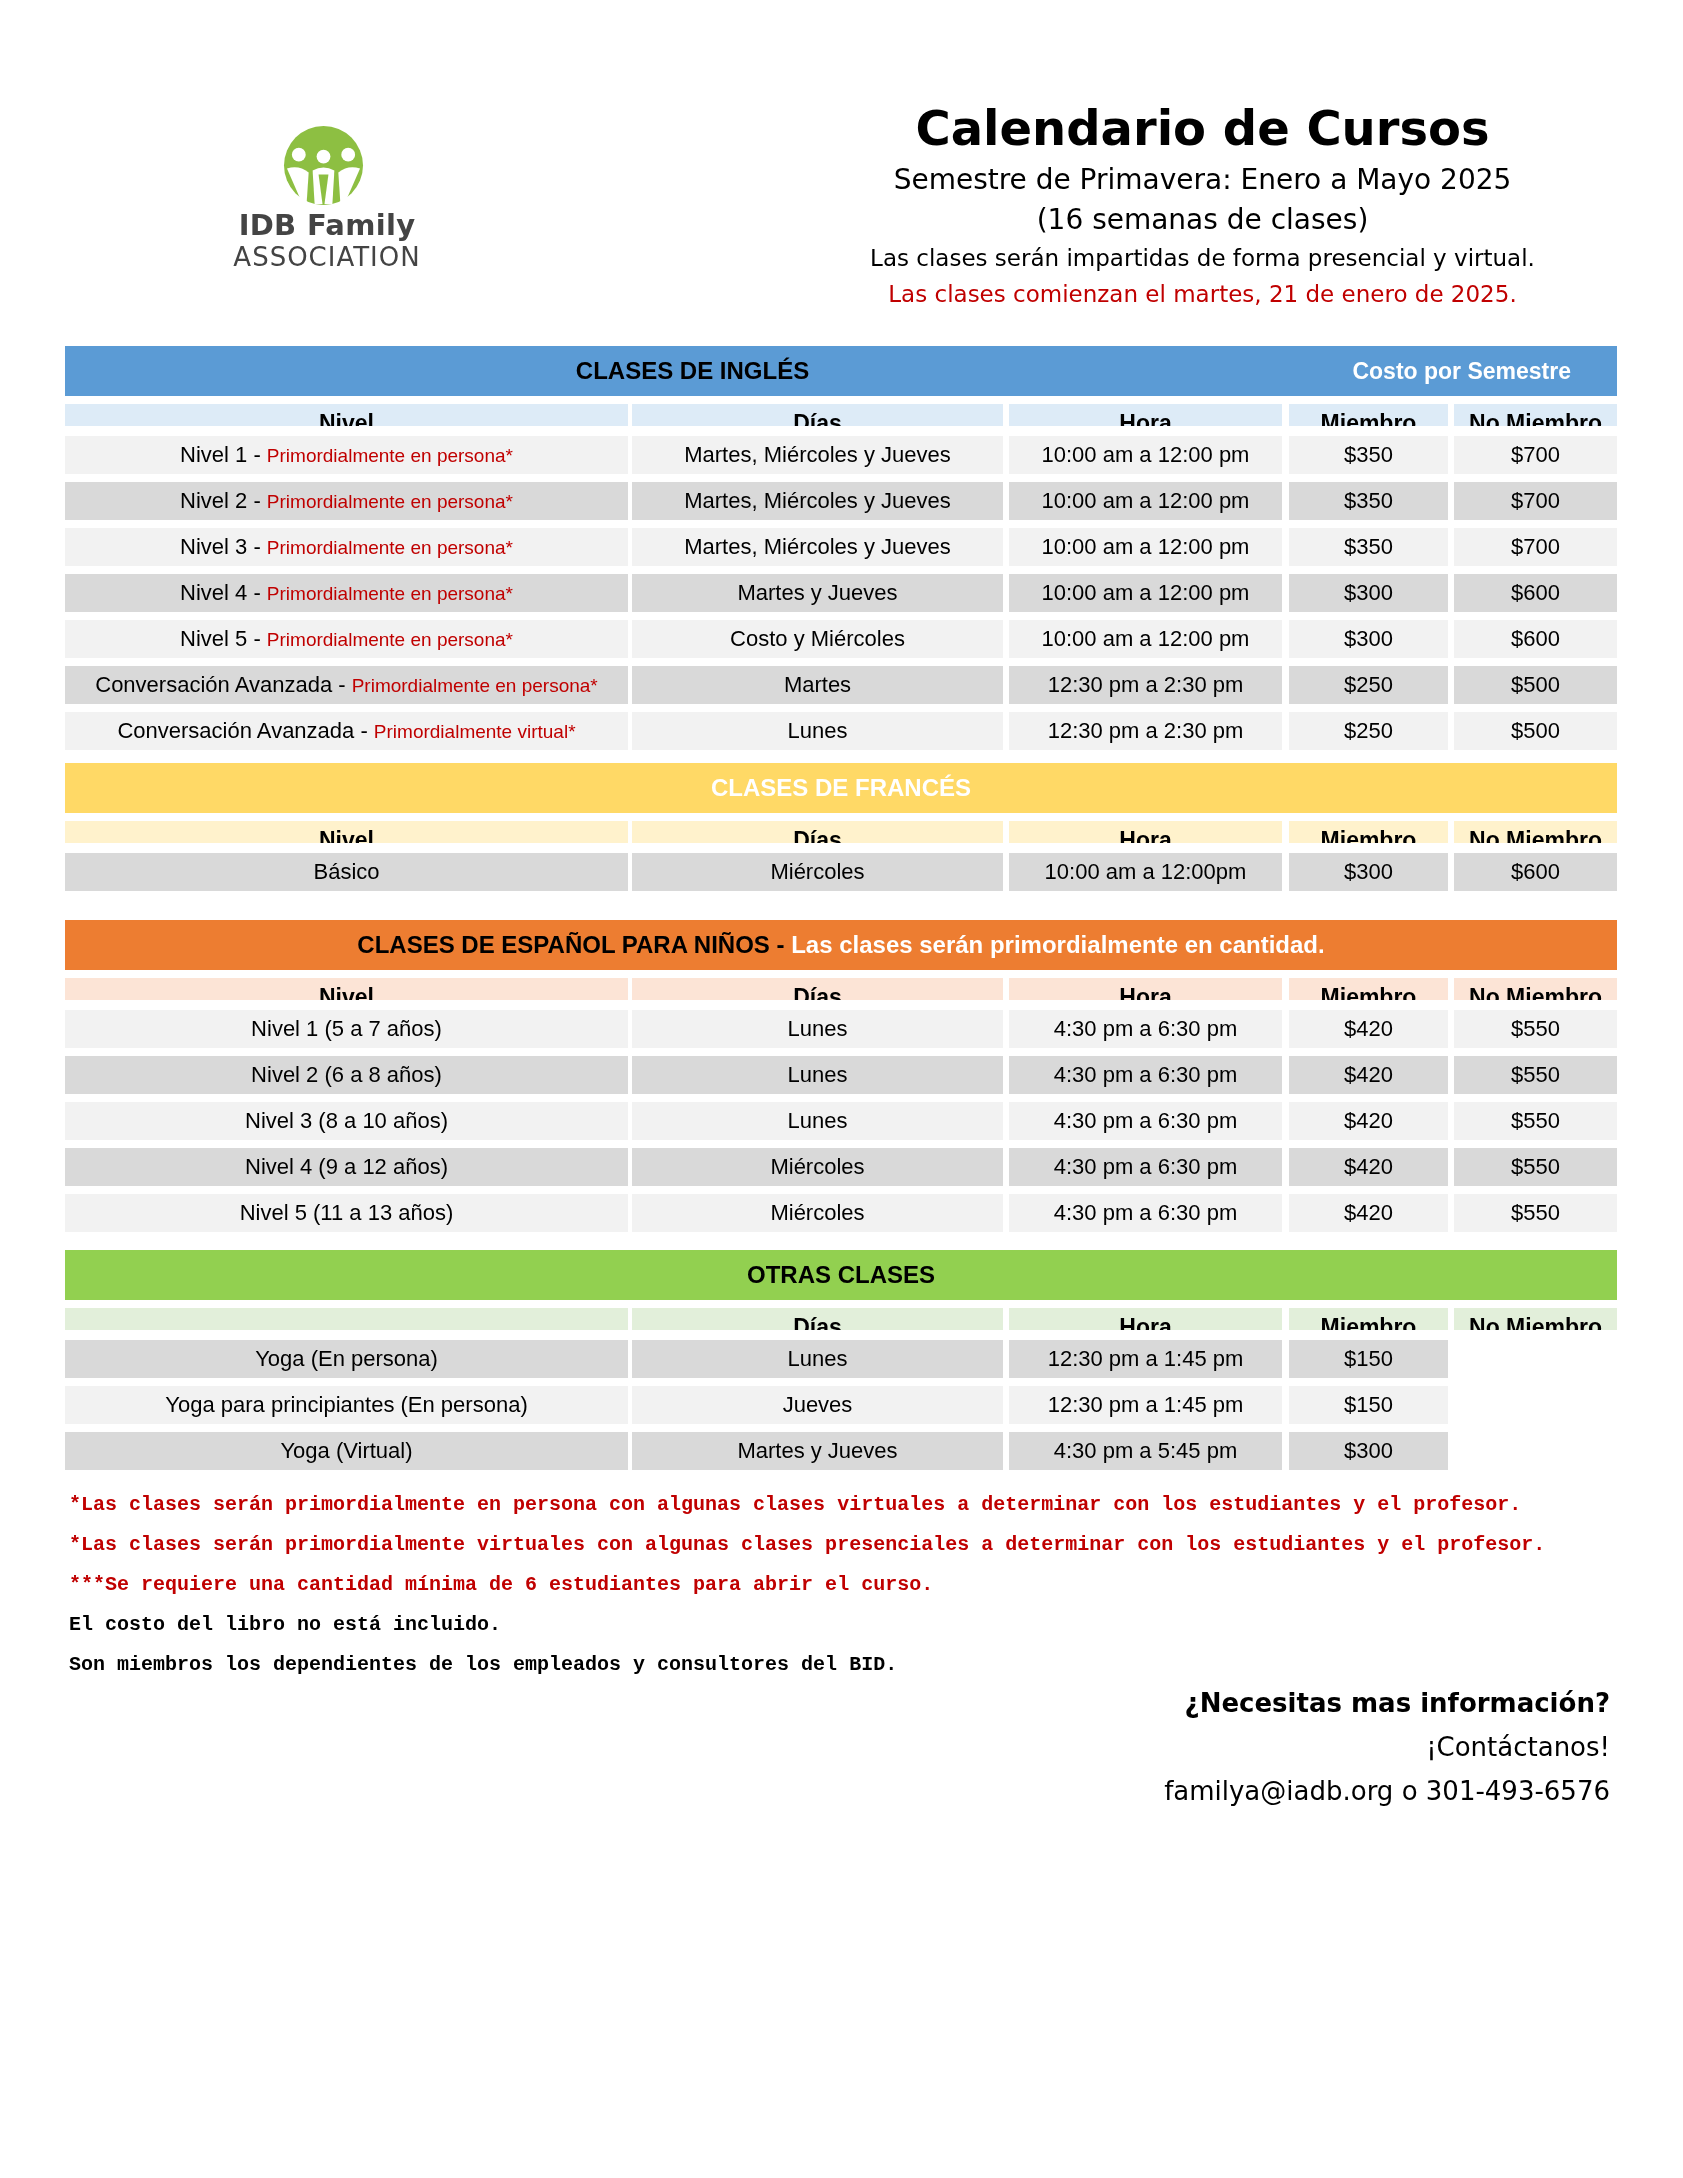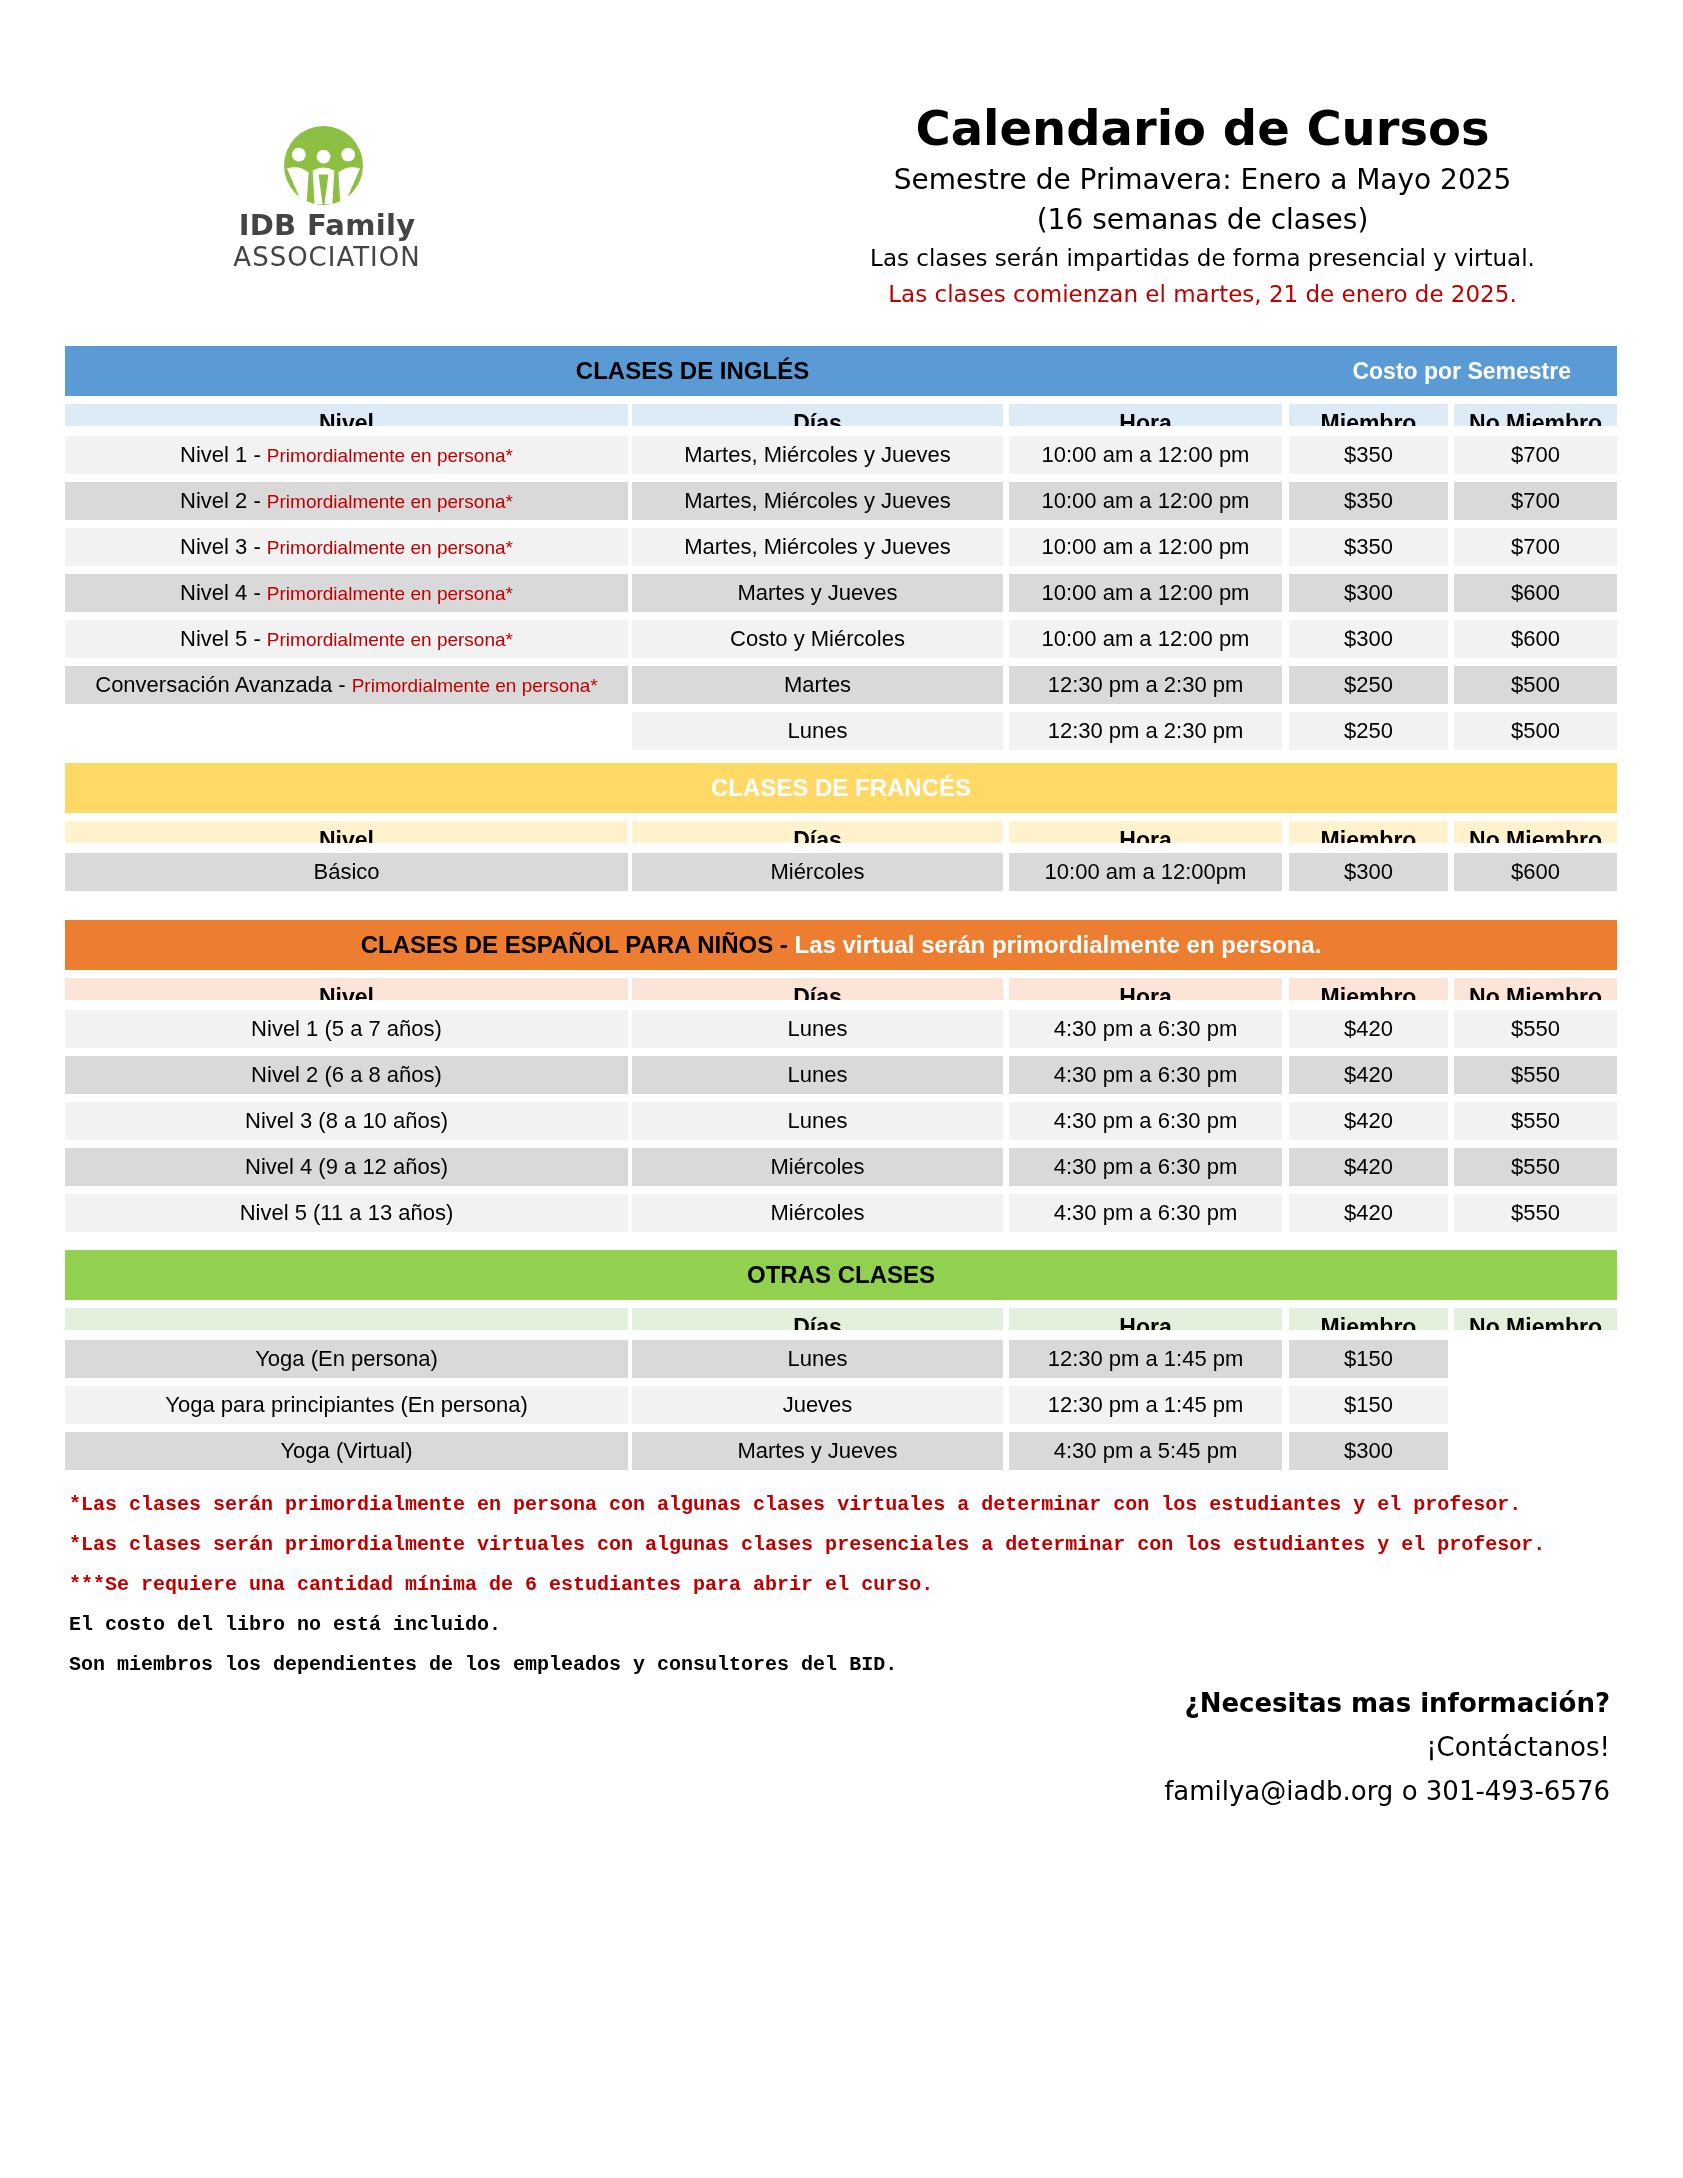--- a/index.html
+++ b/index.html
@@ -142,20 +142,21 @@
         <div class="cell c5 light"><span>$600</span></div>
       </div>
       <div class="row">
         <div class="cell c1 dark"><span>Conversación Avanzada - </span><span class="red">Primordialmente en persona*</span></div>
         <div class="cell c2 dark"><span>Martes</span></div>
         <div class="cell c3 dark"><span>12:30 pm a 2:30 pm</span></div>
         <div class="cell c4 dark"><span>$250</span></div>
         <div class="cell c5 dark"><span>$500</span></div>
       </div>
       <div class="row">
+        <div class="cell c1 light"><span>Conversación Avanzada - </span><span class="red">Primordialmente virtual*</span></div>
         <div class="cell c2 light"><span>Lunes</span></div>
         <div class="cell c3 light"><span>12:30 pm a 2:30 pm</span></div>
         <div class="cell c4 light"><span>$250</span></div>
         <div class="cell c5 light"><span>$500</span></div>
       </div>
     </div>
 </div>
 
 <div class="section" style="top:763px;">
   <div class="banner fr-banner">
@@ -174,21 +175,21 @@
         <div class="cell c2 dark"><span>Miércoles</span></div>
         <div class="cell c3 dark"><span>10:00 am a 12:00pm</span></div>
         <div class="cell c4 dark"><span>$300</span></div>
         <div class="cell c5 dark"><span>$600</span></div>
       </div>
     </div>
 </div>
 
 <div class="section" style="top:920px;">
   <div class="banner es-banner">
-    <span>CLASES DE ESPAÑOL PARA NIÑOS - </span><span class="white">Las virtual serán primordialmente en persona.</span>
+    <span>CLASES DE ESPAÑOL PARA NIÑOS - </span><span class="white">Las clases serán primordialmente en cantidad.</span>
   </div>
   <div class="row hdr">
     <div class="cell c1 es-hdr">Nivel</div>
     <div class="cell c2 es-hdr">Días</div>
     <div class="cell c3 es-hdr">Hora</div>
     <div class="cell c4 es-hdr">Miembro</div>
     <div class="cell c5 es-hdr">No Miembro</div>
   </div>
   <div id="spanish-rows" style="margin-top:10px;">
       <div class="row" style="margin-top: 0px;">

